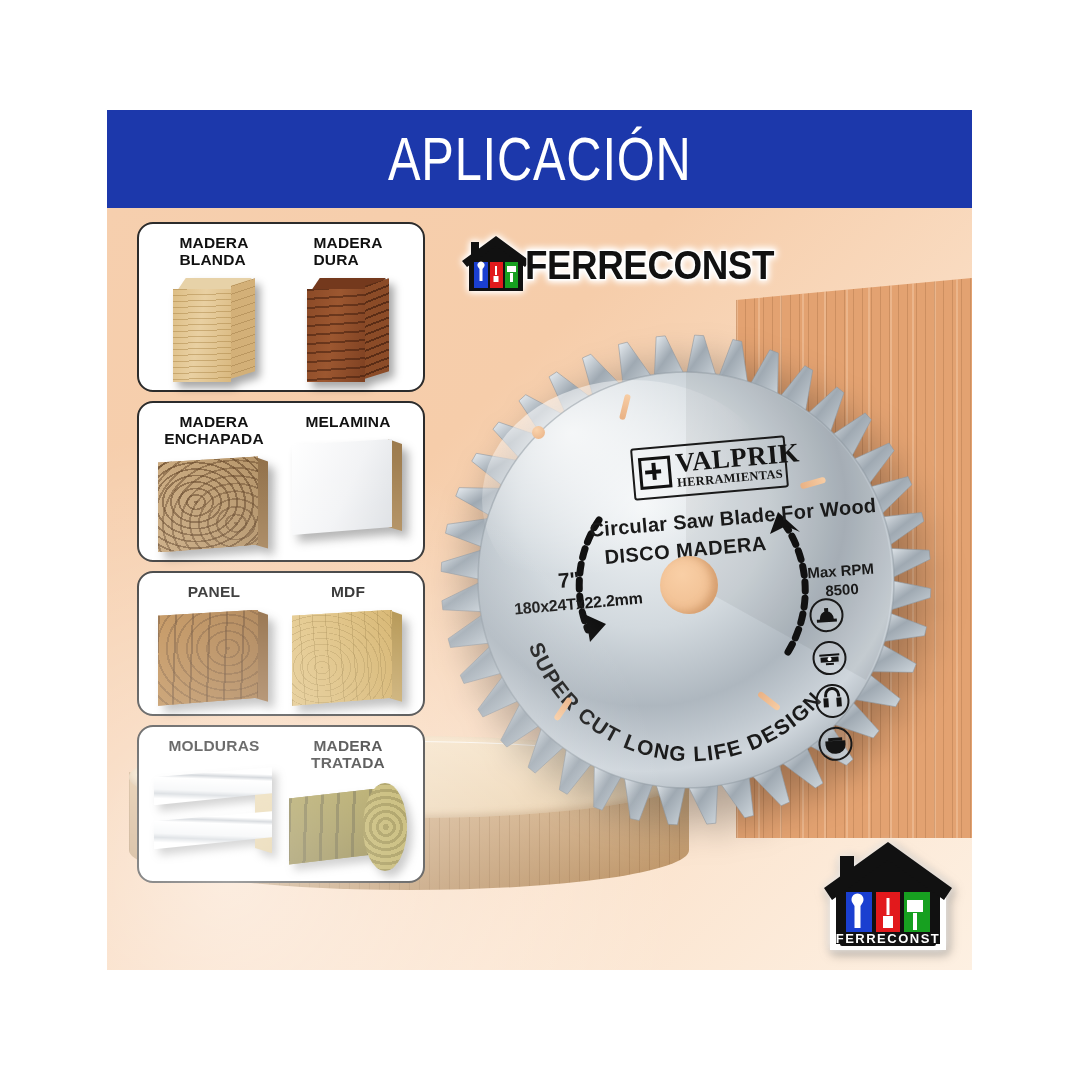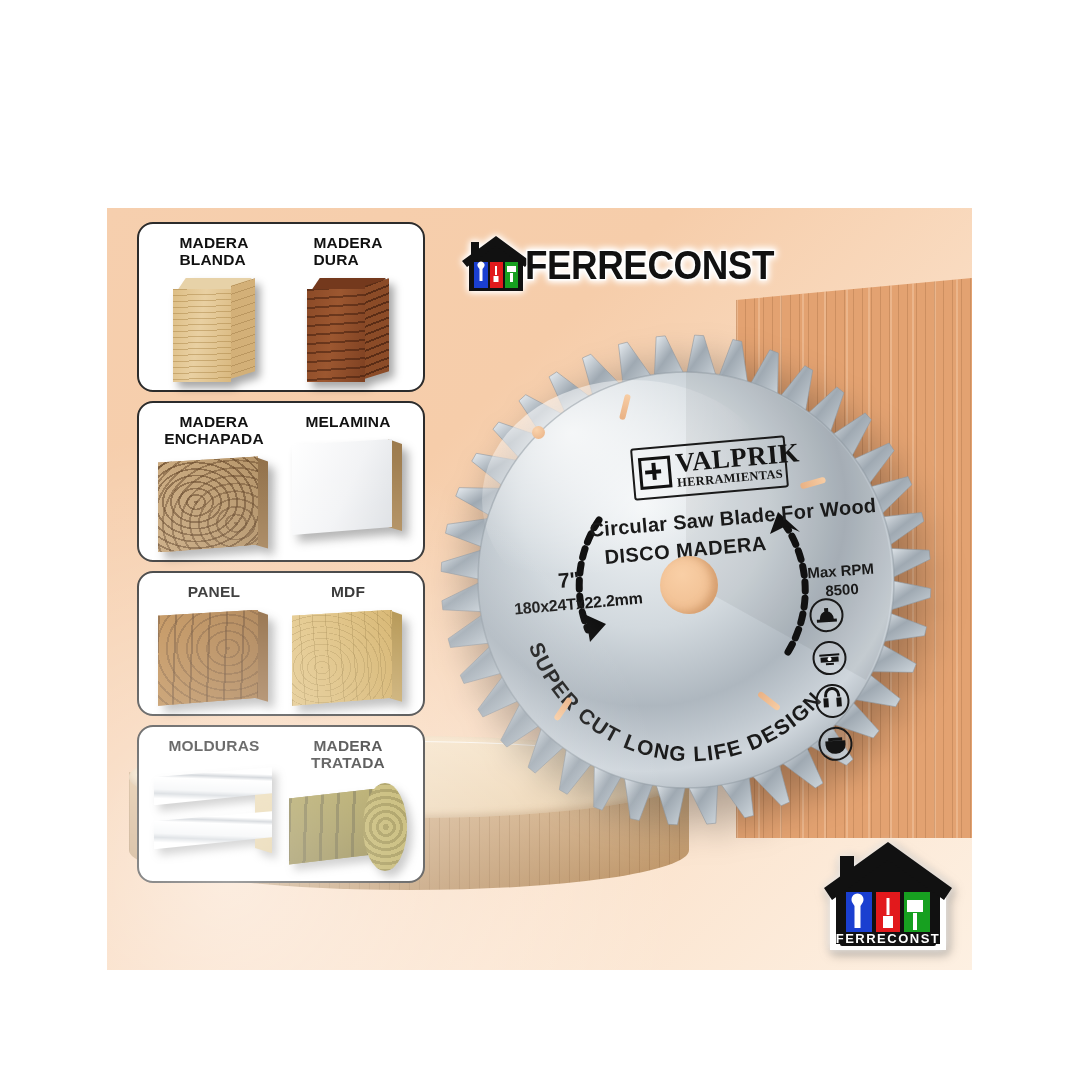--- a/index.html
+++ b/index.html
@@ -191,20 +191,23 @@
     background:linear-gradient(180deg,#f7cda4,#e9b184);}
 
   .icons{position:absolute;left:378px;top:268px;display:flex;flex-direction:column;gap:9px;transform:rotate(-4deg);}
   .pic{width:30px;height:30px;border-radius:50%;border:2.5px solid #191919;position:relative;overflow:hidden;background:rgba(255,255,255,.12);}
 </style>
 </head>
 <body>
 
 <div class="stage">
 
+  <div class="header-bar">
+    <div class="header-title">APLICACIÓN</div>
+  </div>
 
   <div class="content">
 
     <div class="plank2"></div>
 
     <div class="pedestal">
       <div class="ped-body"></div>
       <div class="ped-top"></div>
     </div>
 

